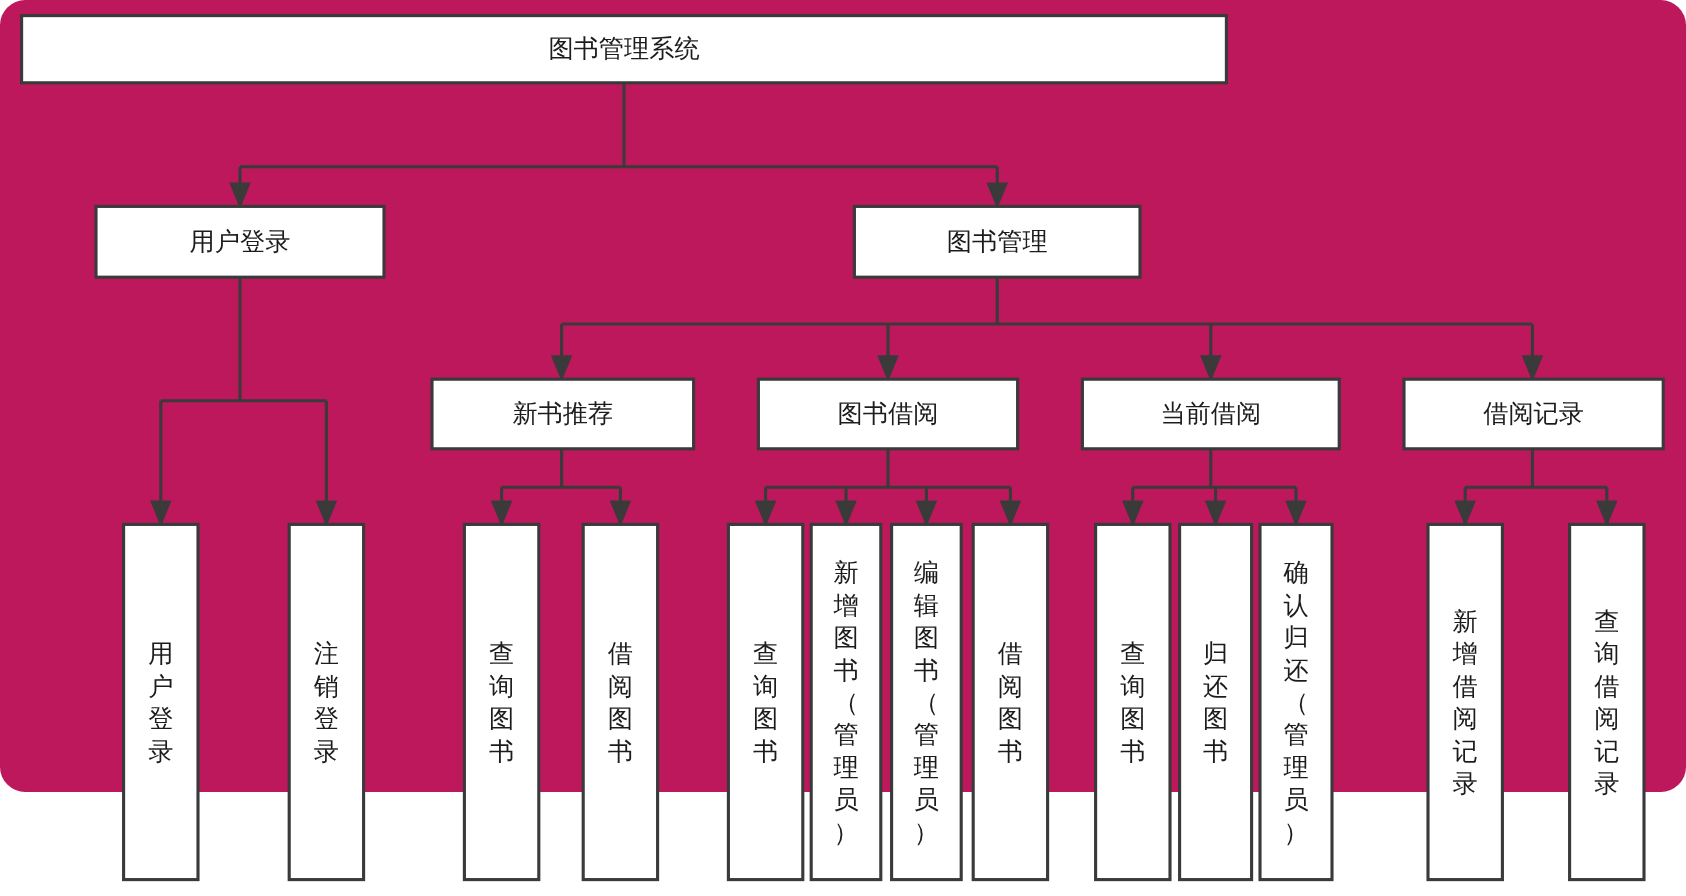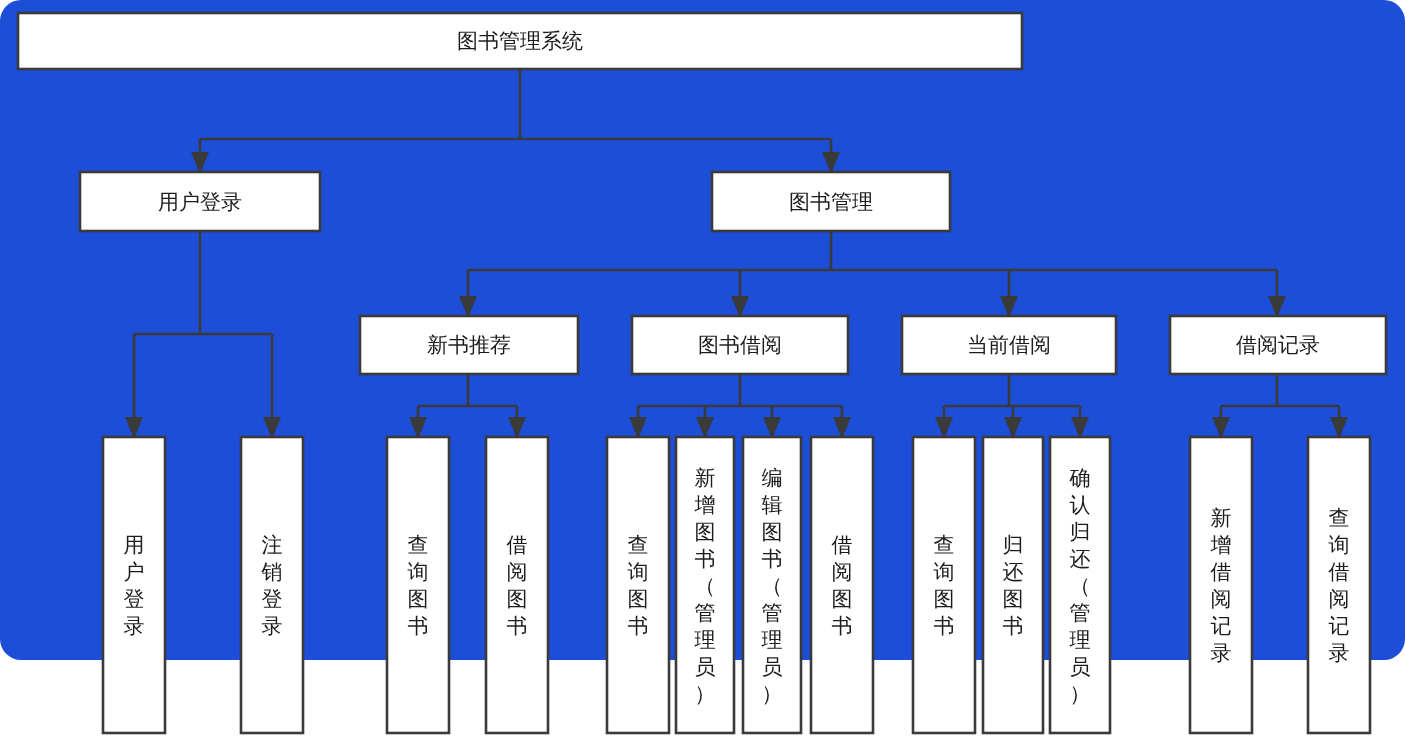--- a/index.html
+++ b/index.html
@@ -11,21 +11,21 @@
   body {
     width: 1405px;
     height: 747px;
     overflow: hidden;
     font-family: "DejaVu Sans", "Liberation Sans", sans-serif;
   }
   #diagram-root {
     position: relative;
     width: 1405px;
     height: 660px;
-    background: #1d4ed8;
+    background: #be185d;
     border-radius: 21px;
   }
   svg.diagram-canvas {
     position: absolute;
     left: 0;
     top: 0;
     width: 1405px;
     height: 747px;
     display: block;
   }

